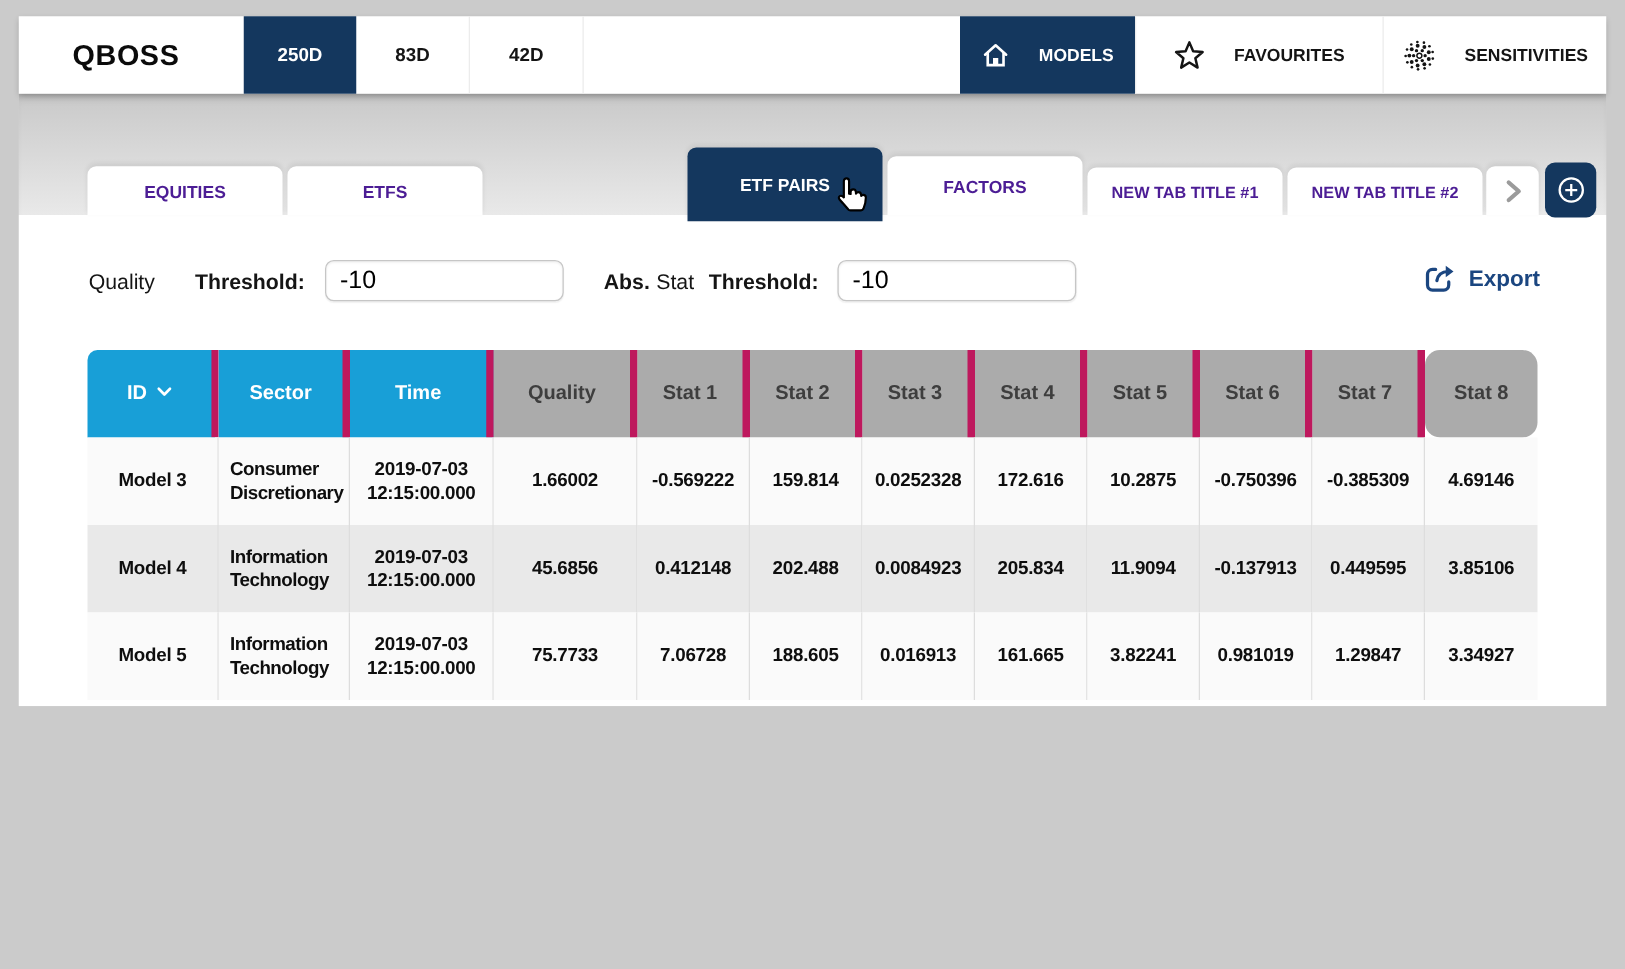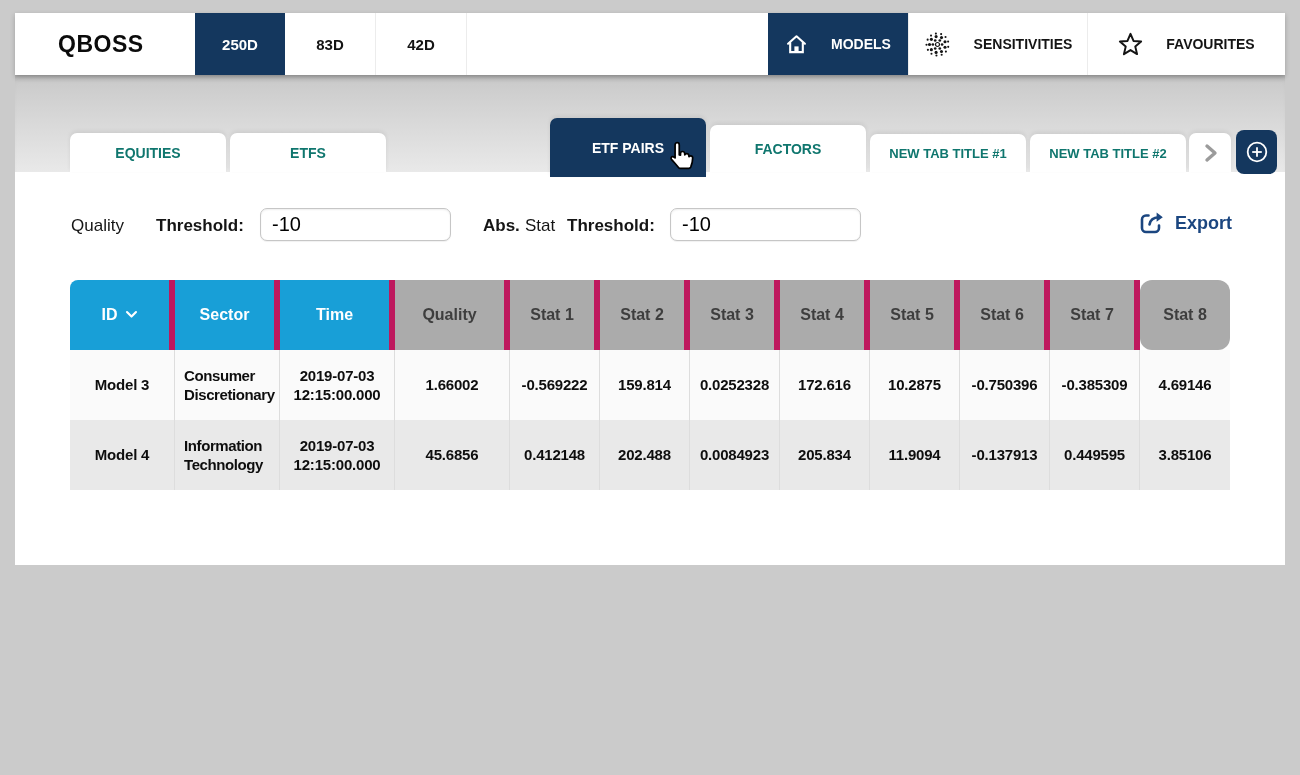--- a/index.html
+++ b/index.html
@@ -21,21 +21,21 @@
   .nav-models{width:140px;}  .nav-sens{width:178px;}  .nav-fav{width:197px;}
 
   
   .band{position:absolute;left:15px;top:75px;width:1270px;height:97px;
         background:linear-gradient(#c9c9c9,#e9e9e9);
         box-shadow:inset 0 7px 9px -7px rgba(0,0,0,.28);}
   .card{position:absolute;left:15px;top:172px;width:1270px;height:586px;background:#fff;}
 
   
   .tab{position:absolute;background:#fff;border-radius:7px 7px 0 0;display:flex;align-items:center;
-       justify-content:center;font-weight:700;color:#0f766e;font-size:14px;cursor:pointer;
+       justify-content:center;font-weight:700;color:#4c1d95;font-size:14px;cursor:pointer;
        box-shadow:0 -2px 4px rgba(0,0,0,.07);z-index:3;}
   .t1{left:70px;top:133px;width:156px;height:39px;}
   .t2{left:230px;top:133px;width:156px;height:39px;}
   .t3{left:390px;top:125px;width:156px;height:47px;}
   .t4{left:550px;top:118px;width:156px;height:59px;background:#14375e;color:#fff;z-index:4;}
   .t5{left:710px;top:125px;width:156px;height:47px;}
   .t6{left:870px;top:134px;width:156px;height:38px;font-size:13px;}
   .t7{left:1030px;top:134px;width:156px;height:38px;font-size:13px;}
   .tab-scroll{left:1189px;top:133px;width:42px;height:39px;border-radius:7px 7px 0 0;}
   .tab-add{position:absolute;left:1236px;top:130px;width:41px;height:44px;background:#14375e;
@@ -83,20 +83,28 @@
     <div class="topspacer"></div>
     <div class="nav-item nav-models active">
       <span style="display:flex;">
         <svg width="23" height="22" viewBox="0 0 24 23">
             <path d="M3.2 11.2 L12 3.4 L20.8 11.2" fill="none" stroke="#fff" stroke-width="2.2" stroke-linecap="round" stroke-linejoin="round"></path>
             <path d="M5.4 10.3 V20 H18.6 V10.3" fill="none" stroke="#fff" stroke-width="2.2" stroke-linecap="round"></path>
             <rect x="9.8" y="14" width="4.4" height="6" fill="#fff"></rect>
           </svg>
       </span>
       <span>MODELS</span>
+    </div>
+    <div class="nav-item nav-fav">
+      <span style="display:flex;">
+        <svg width="25" height="24" viewBox="0 0 24 23">
+            <polygon points="12,1.8 14.9,8.6 22.2,9.2 16.6,14 18.3,21.2 12,17.3 5.7,21.2 7.4,14 1.8,9.2 9.1,8.6" fill="none" stroke="#141414" stroke-width="1.9" stroke-linejoin="round"></polygon>
+          </svg>
+      </span>
+      <span>FAVOURITES</span>
     </div>
     <div class="nav-item nav-sens">
       <span style="display:flex;">
         <svg id="burst-svg" width="27" height="27" viewBox="-13.5 -13.5 27 27">
             <circle cx="0" cy="0" r="2" fill="none" stroke="#141414" stroke-width="1.2"></circle>
             <circle cx="4.60" cy="0.00" r="1.35" fill="#141414"></circle>
             <circle cx="2.30" cy="3.98" r="1.35" fill="#141414"></circle>
             <circle cx="-2.30" cy="3.98" r="1.35" fill="#141414"></circle>
             <circle cx="-4.60" cy="0.00" r="1.35" fill="#141414"></circle>
             <circle cx="-2.30" cy="-3.98" r="1.35" fill="#141414"></circle>
@@ -120,28 +128,20 @@
             <circle cx="-6.47" cy="-8.89" r="1.05" fill="#141414"></circle>
             <circle cx="-1.60" cy="-10.88" r="1.05" fill="#141414"></circle>
             <circle cx="3.64" cy="-10.38" r="1.05" fill="#141414"></circle>
             <circle cx="8.05" cy="-7.50" r="1.05" fill="#141414"></circle>
             <circle cx="10.61" cy="-2.90" r="1.05" fill="#141414"></circle>
             <circle cx="10.74" cy="2.36" r="1.05" fill="#141414"></circle>
           </svg>
       </span>
       <span>SENSITIVITIES</span>
     </div>
-    <div class="nav-item nav-fav">
-      <span style="display:flex;">
-        <svg width="25" height="24" viewBox="0 0 24 23">
-            <polygon points="12,1.8 14.9,8.6 22.2,9.2 16.6,14 18.3,21.2 12,17.3 5.7,21.2 7.4,14 1.8,9.2 9.1,8.6" fill="none" stroke="#141414" stroke-width="1.9" stroke-linejoin="round"></polygon>
-          </svg>
-      </span>
-      <span>FAVOURITES</span>
-    </div>
   </div>
 
   <div class="band"></div>
   <div class="card"></div>
 
   <div class="tab t1">EQUITIES</div>
   <div class="tab t2">ETFS</div>
   <div class="tab t4">ETF PAIRS</div>
   <div class="tab t5">FACTORS</div>
   <div class="tab t6">NEW TAB TITLE #1</div>
@@ -245,17 +245,31 @@
             <td class="cell-quality">45.6856</td>
             <td class="cell-stat-1">0.412148</td>
             <td class="cell-stat-2">202.488</td>
             <td class="cell-stat-3">0.0084923</td>
             <td class="cell-stat-4">205.834</td>
             <td class="cell-stat-5">11.9094</td>
             <td class="cell-stat-6">-0.137913</td>
             <td class="cell-stat-7">0.449595</td>
             <td class="cell-stat-8">3.85106</td>
           </tr>
+          <tr class="row-odd">
+            <td class="cell-id">Model 5</td>
+            <td class="cell-sector">Information Technology</td>
+            <td class="cell-time">2019-07-03 12:15:00.000</td>
+            <td class="cell-quality">75.7733</td>
+            <td class="cell-stat-1">7.06728</td>
+            <td class="cell-stat-2">188.605</td>
+            <td class="cell-stat-3">0.016913</td>
+            <td class="cell-stat-4">161.665</td>
+            <td class="cell-stat-5">3.82241</td>
+            <td class="cell-stat-6">0.981019</td>
+            <td class="cell-stat-7">1.29847</td>
+            <td class="cell-stat-8">3.34927</td>
+          </tr>
         </tbody>
     </table>
   </div>
 
 </div>
 
 </body></html>

